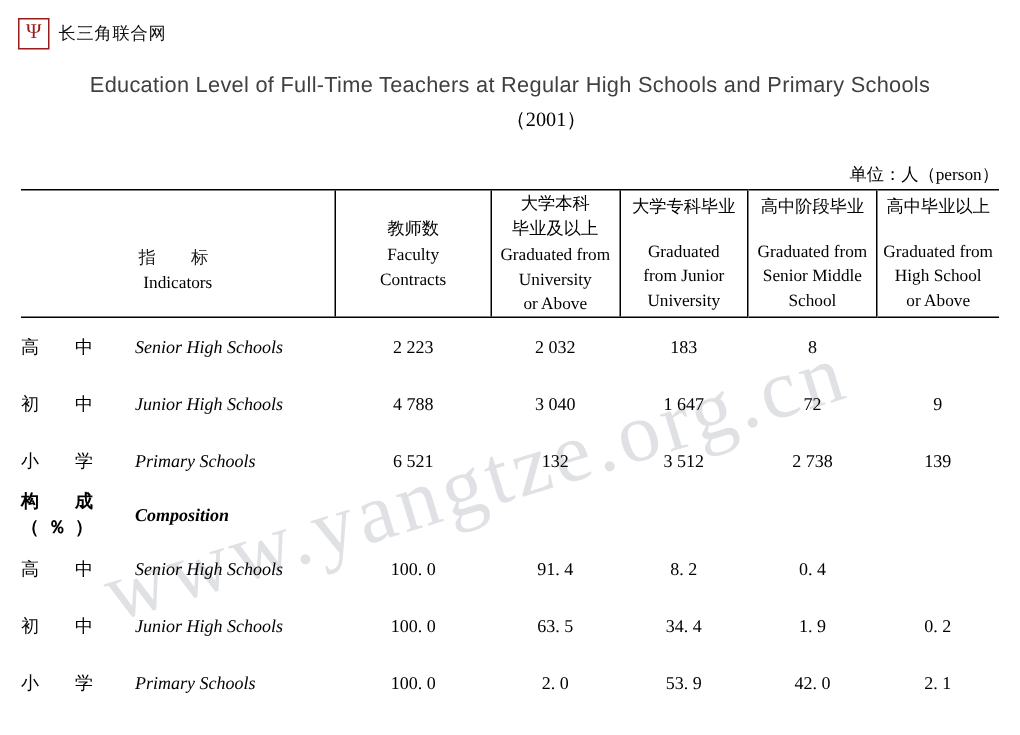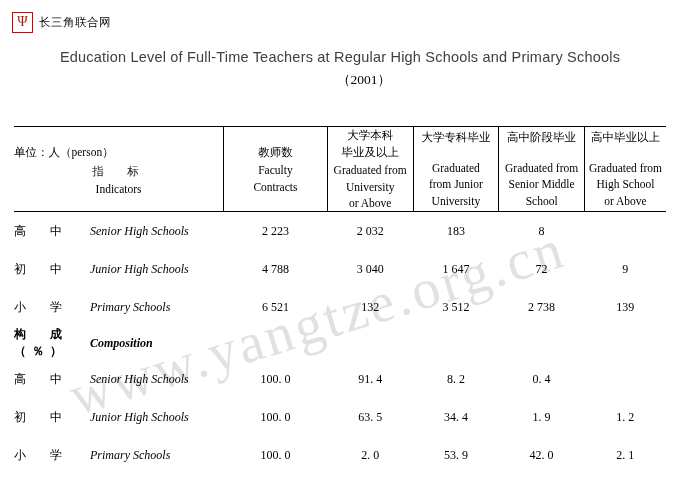--- a/index.html
+++ b/index.html
@@ -102,26 +102,25 @@
     padding-left: 48px;
   }
 
   
   .unit-row {
     position: absolute;
     top: 109px;
     left: 14px;
     width: 652px;
     display: flex;
-    justify-content: flex-start;
+    justify-content: flex-end;
     font-size: 11.5px;
     font-family: "DejaVu Sans", sans-serif;
     color: #000;
     z-index: 6;
-    margin-top: 36px;
   }
   .unit-right {
     font-family: "Liberation Serif", serif;
     font-size: 11.5px;
   }
 
   
   table.data {
     position: absolute;
     left: 14px;
@@ -328,21 +327,21 @@
     <td class="c-num w4">0. 4</td>
     <td class="c-num w5"></td>
   </tr>
   <tr class="body-row">
     <td class="c-cn">初　中</td>
     <td class="c-en">Junior High Schools</td>
     <td class="c-num w1">100. 0</td>
     <td class="c-num w2">63. 5</td>
     <td class="c-num w3">34. 4</td>
     <td class="c-num w4">1. 9</td>
-    <td class="c-num w5">1. 2</td>
+    <td class="c-num w5">0. 2</td>
   </tr>
   <tr class="body-row">
     <td class="c-cn">小　学</td>
     <td class="c-en">Primary Schools</td>
     <td class="c-num w1">100. 0</td>
     <td class="c-num w2">2. 0</td>
     <td class="c-num w3">53. 9</td>
     <td class="c-num w4">42. 0</td>
     <td class="c-num w5">2. 1</td>
   </tr>

